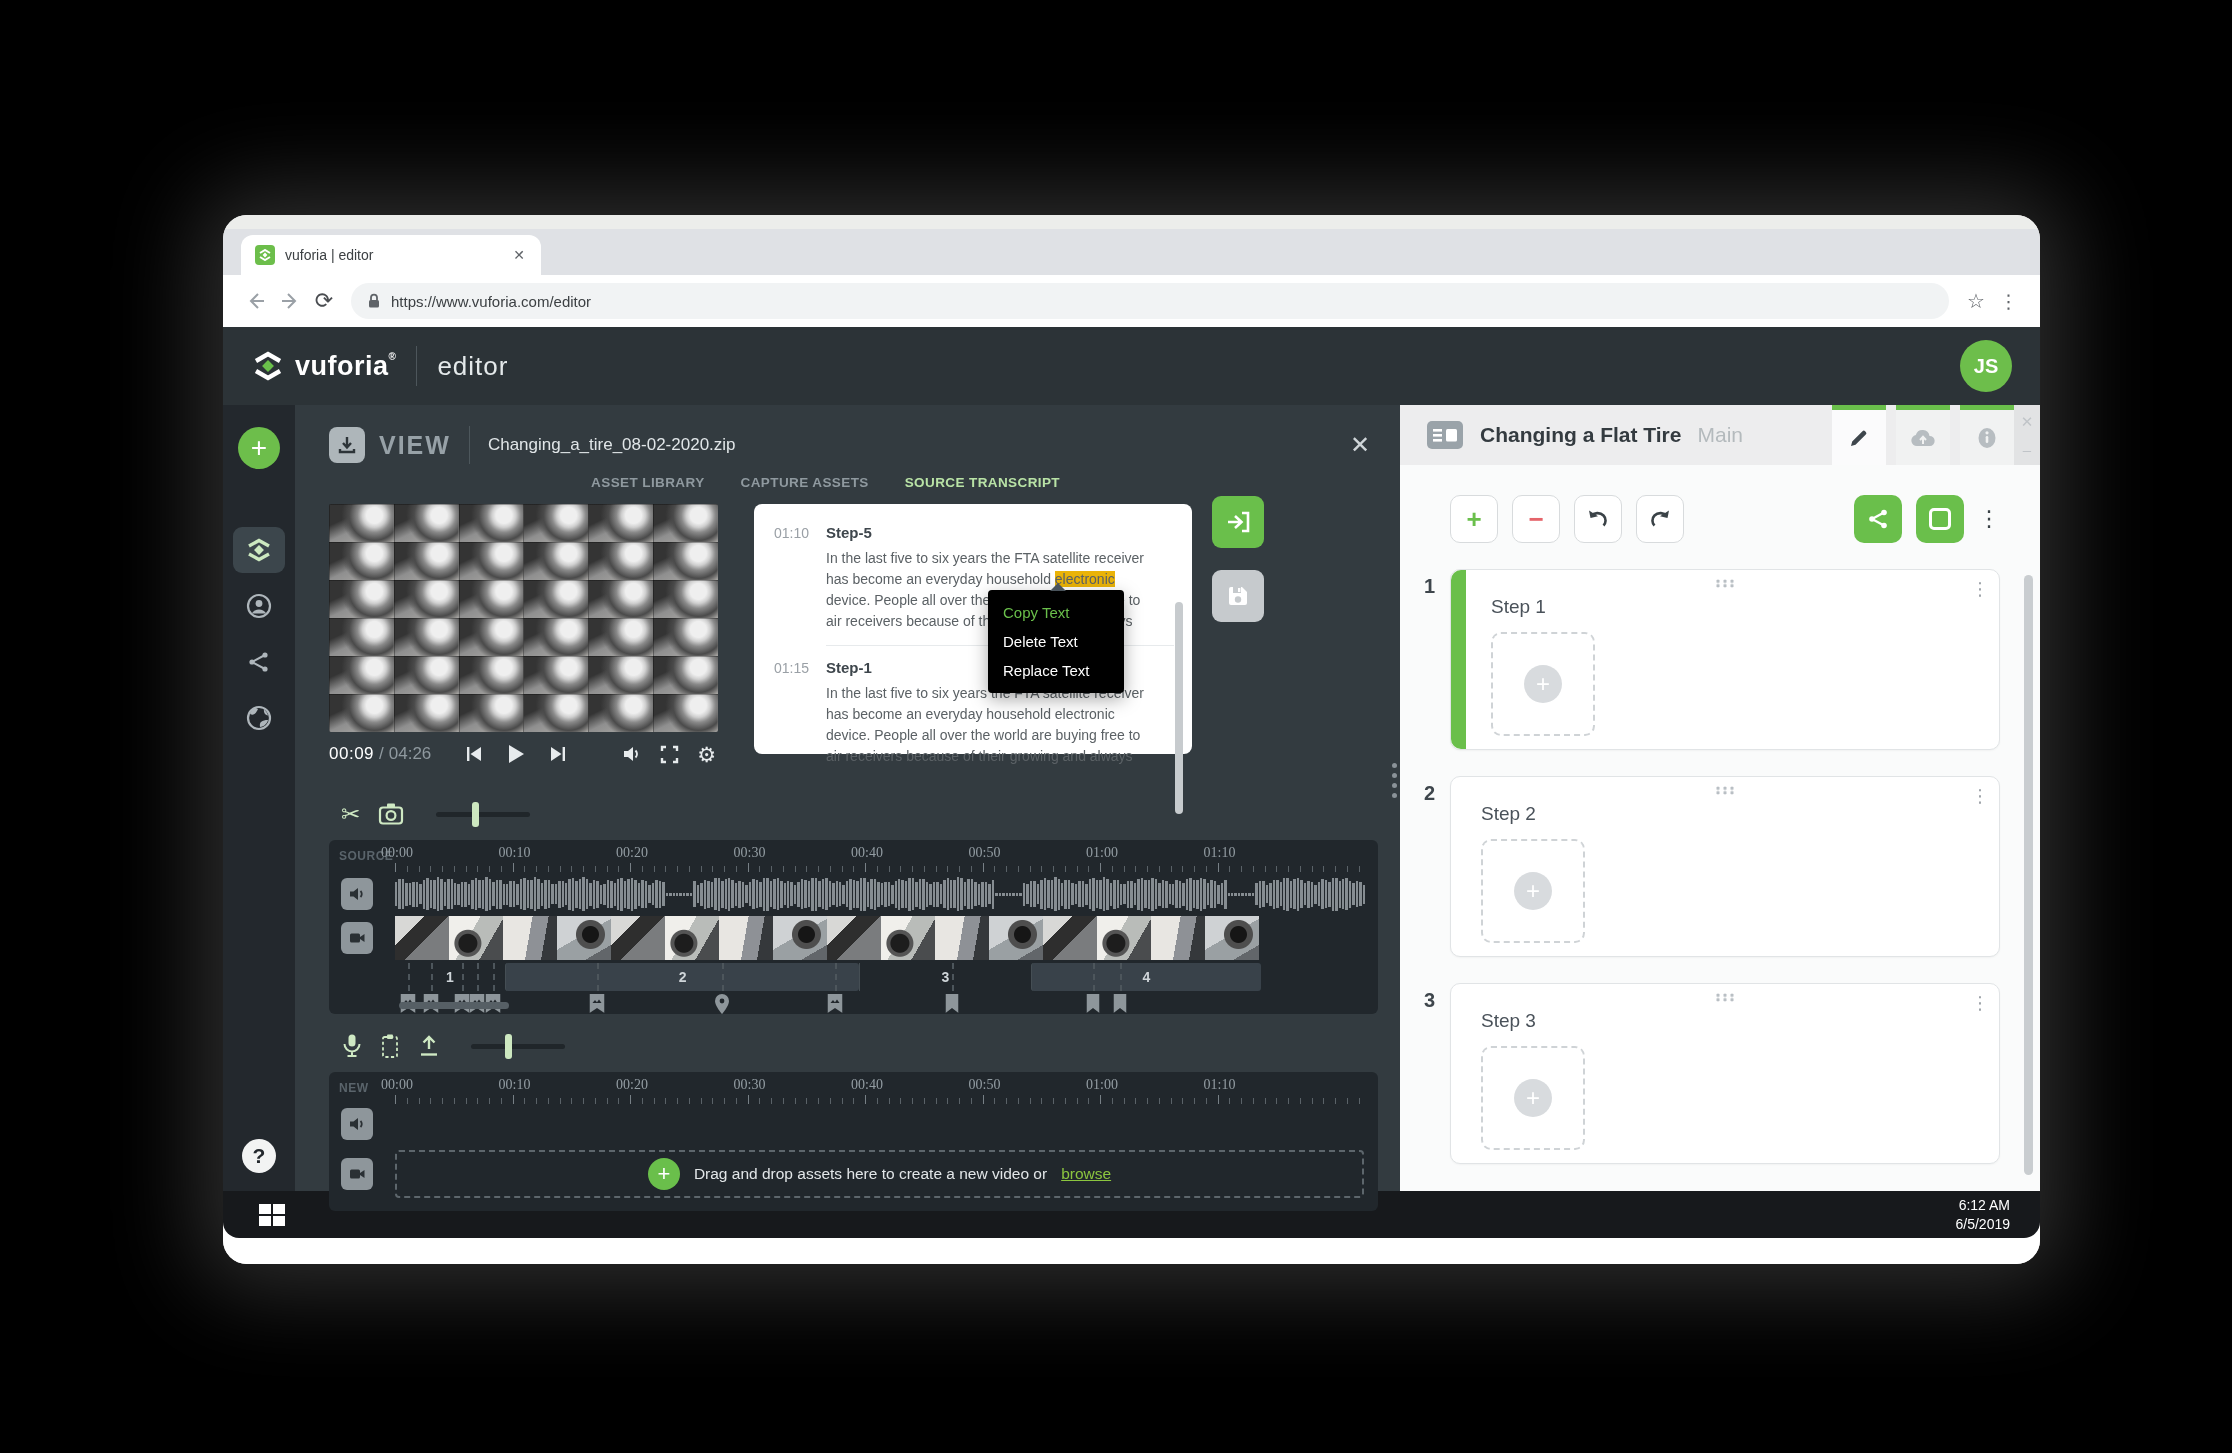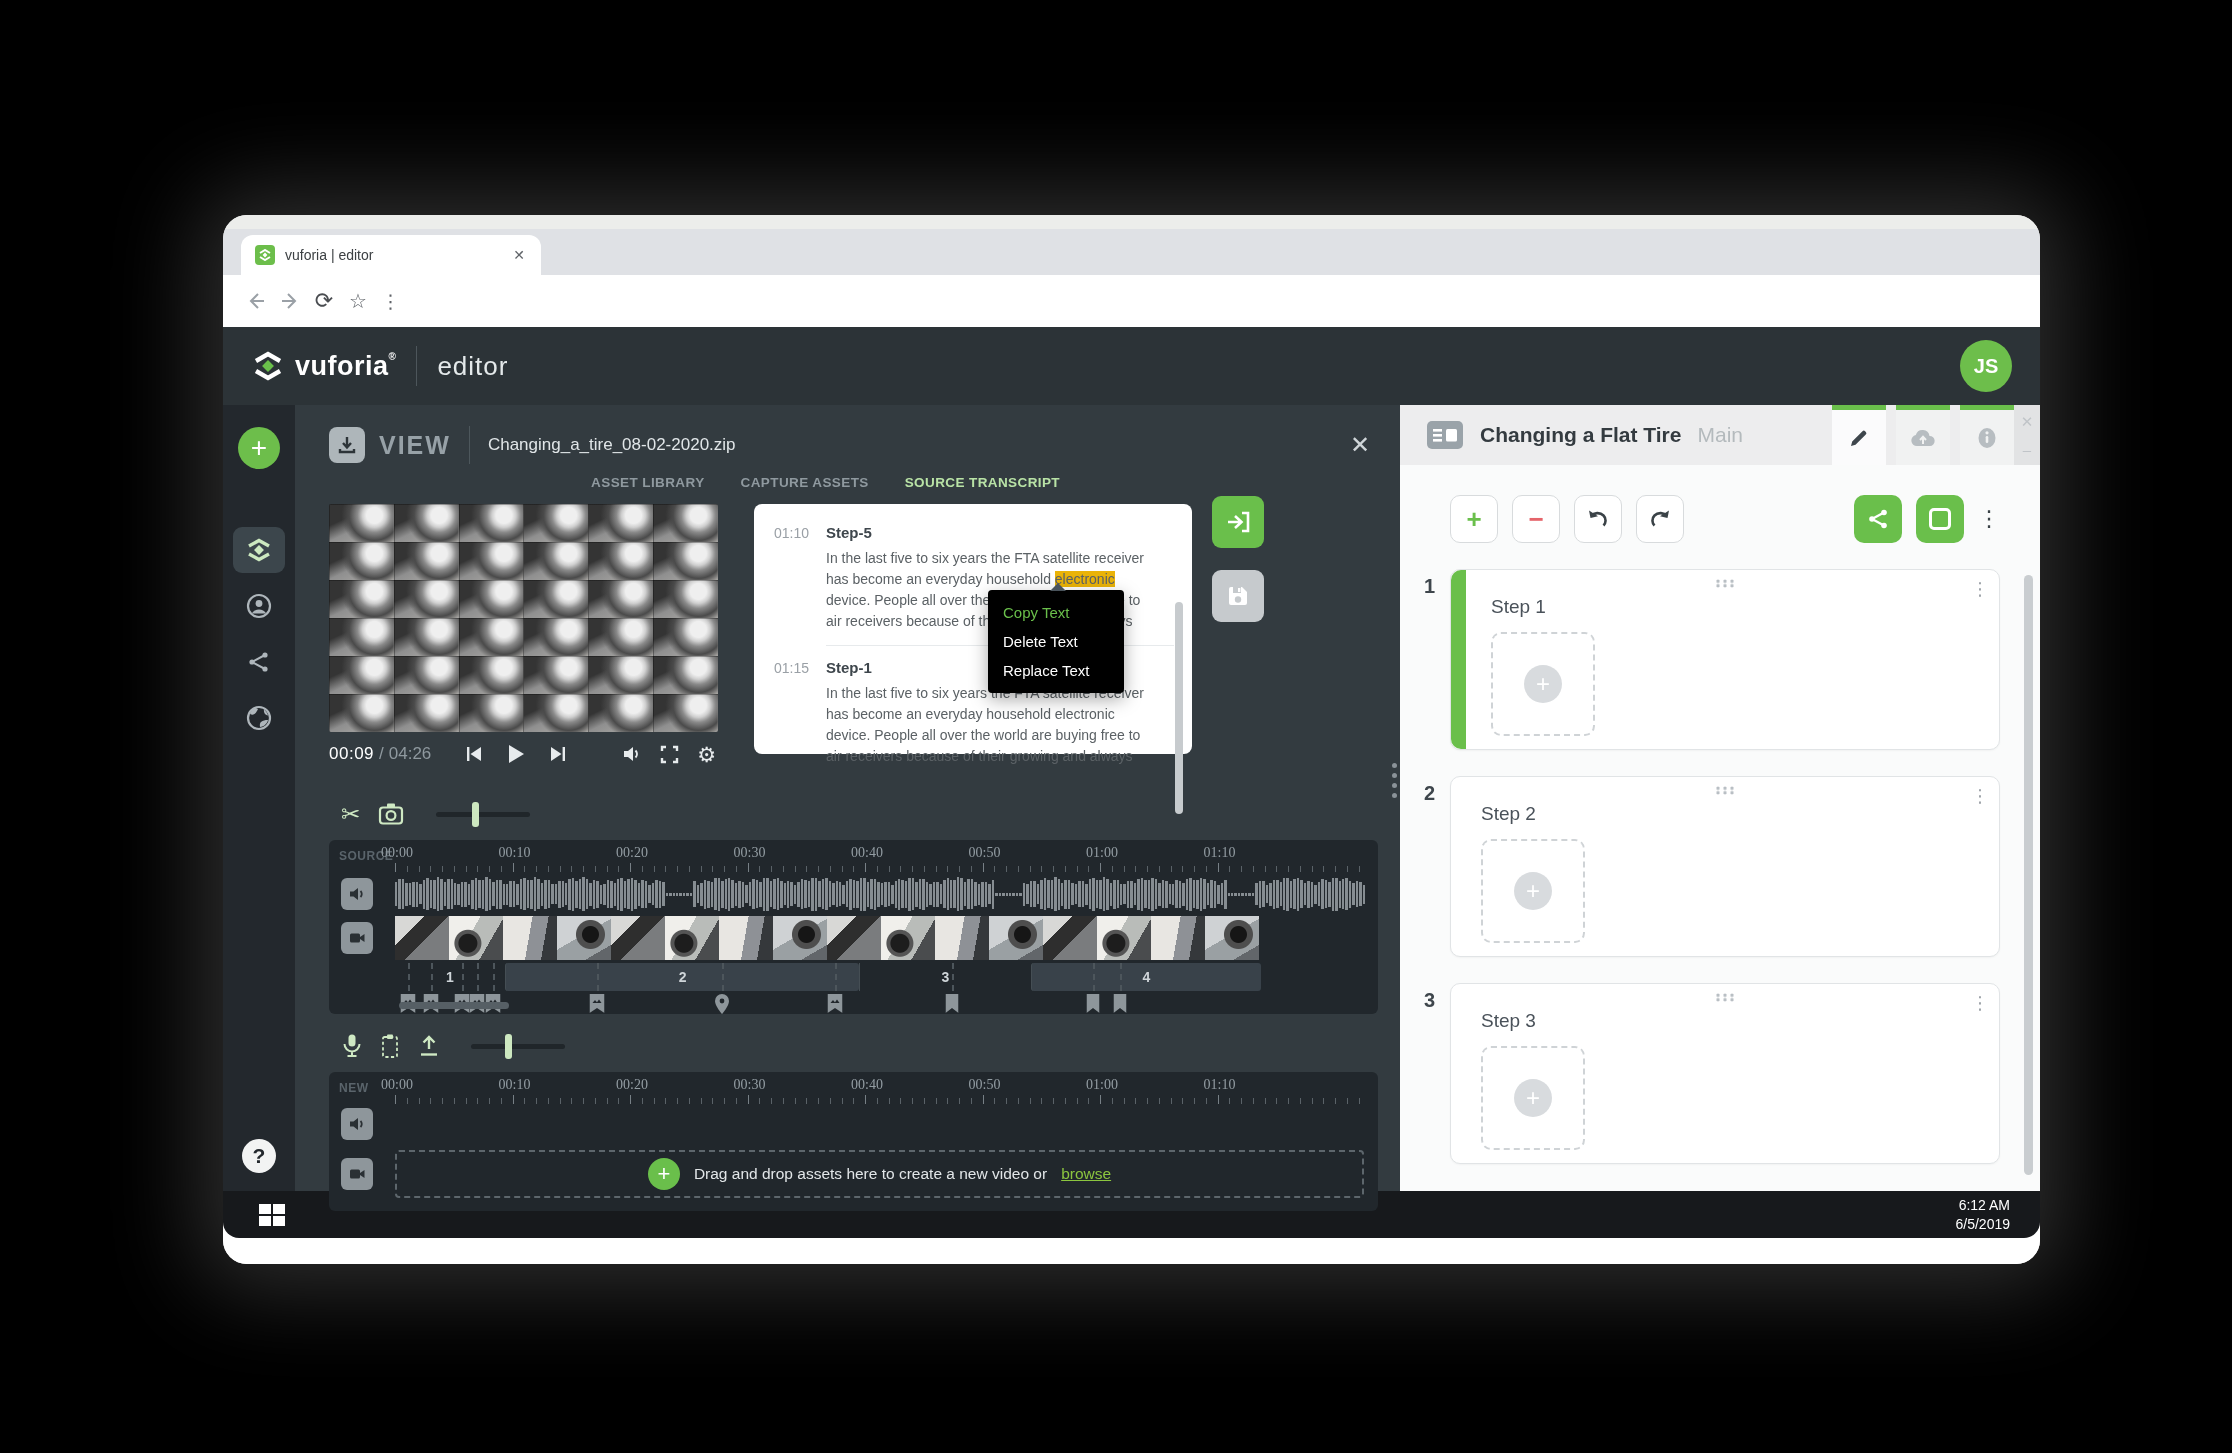--- a/index.html
+++ b/index.html
@@ -214,20 +214,29 @@
         </svg>
     </span>
     <span class="nav-btn">
       <svg width="22" height="22" viewBox="0 0 22 22">
           <path d="M9 4 L16 11 L9 18 M16 11 H3" stroke="currentColor" stroke-width="2" fill="none"></path>
         </svg>
     </span>
     <span class="nav-btn dark">
         <span class="uni">⟳</span>
       </span>
+    <div class="url-pill">
+      <span>
+        <svg width="14" height="16" viewBox="0 0 14 16">
+            <rect x="2" y="7" width="10" height="7.5" rx="1.5" fill="#5f6368"></rect>
+            <path d="M4 7 V4.6 a3 3 0 0 1 6 0 V7" stroke="#5f6368" stroke-width="1.8" fill="none"></path>
+          </svg>
+      </span>
+      <span class="url-text">https://www.vuforia.com/editor</span>
+    </div>
     <span class="chrome-star">☆</span>
     <span class="chrome-kebab">⋮</span>
   </div>
 
   <div class="app">
     <div class="app-header">
       <div class="brand">
         <svg width="30" height="30" viewBox="0 0 30 30">
             <path d="M3 10 L15 3 L27 10" stroke="#fff" stroke-width="4.4" fill="none"></path>
             <path d="M3 20 L15 27 L27 20" stroke="#fff" stroke-width="4.4" fill="none"></path>

